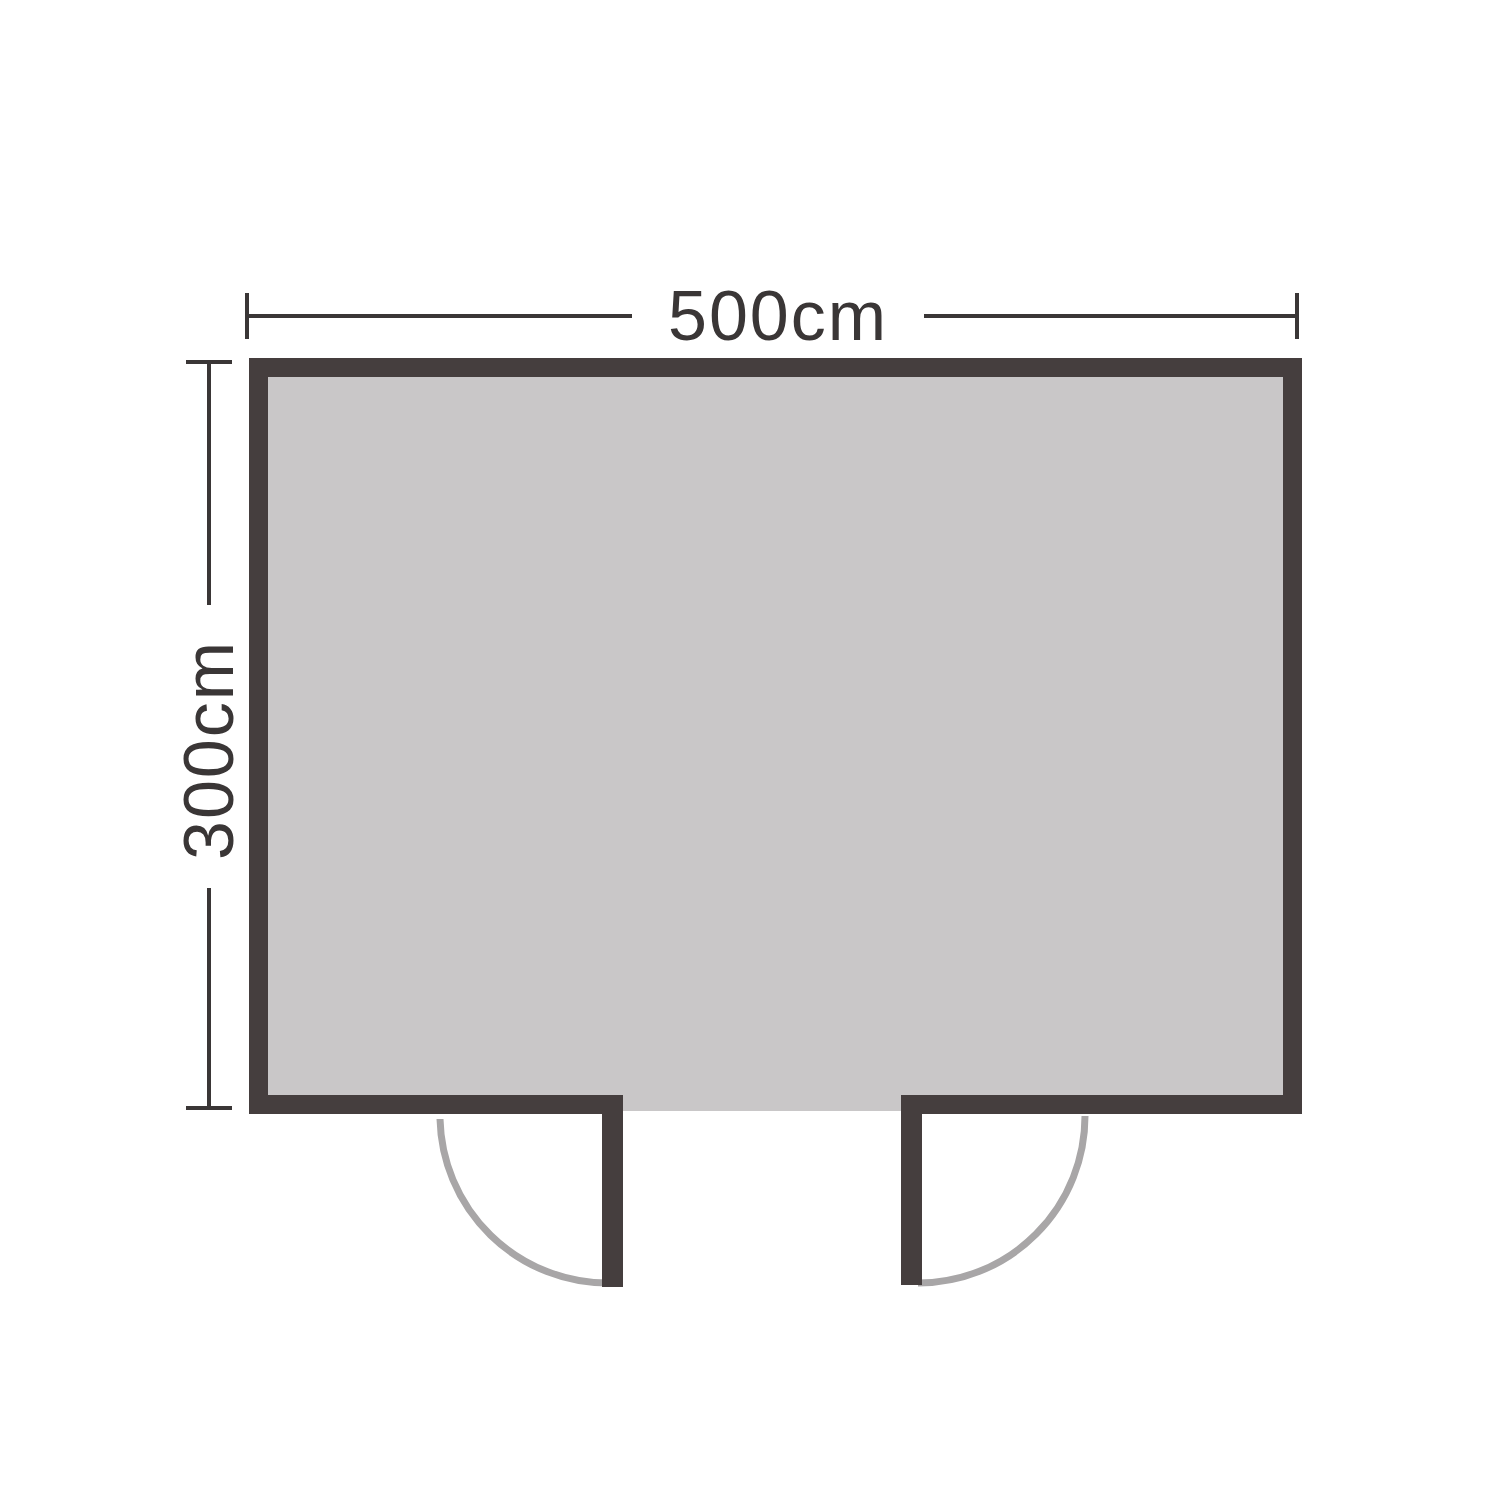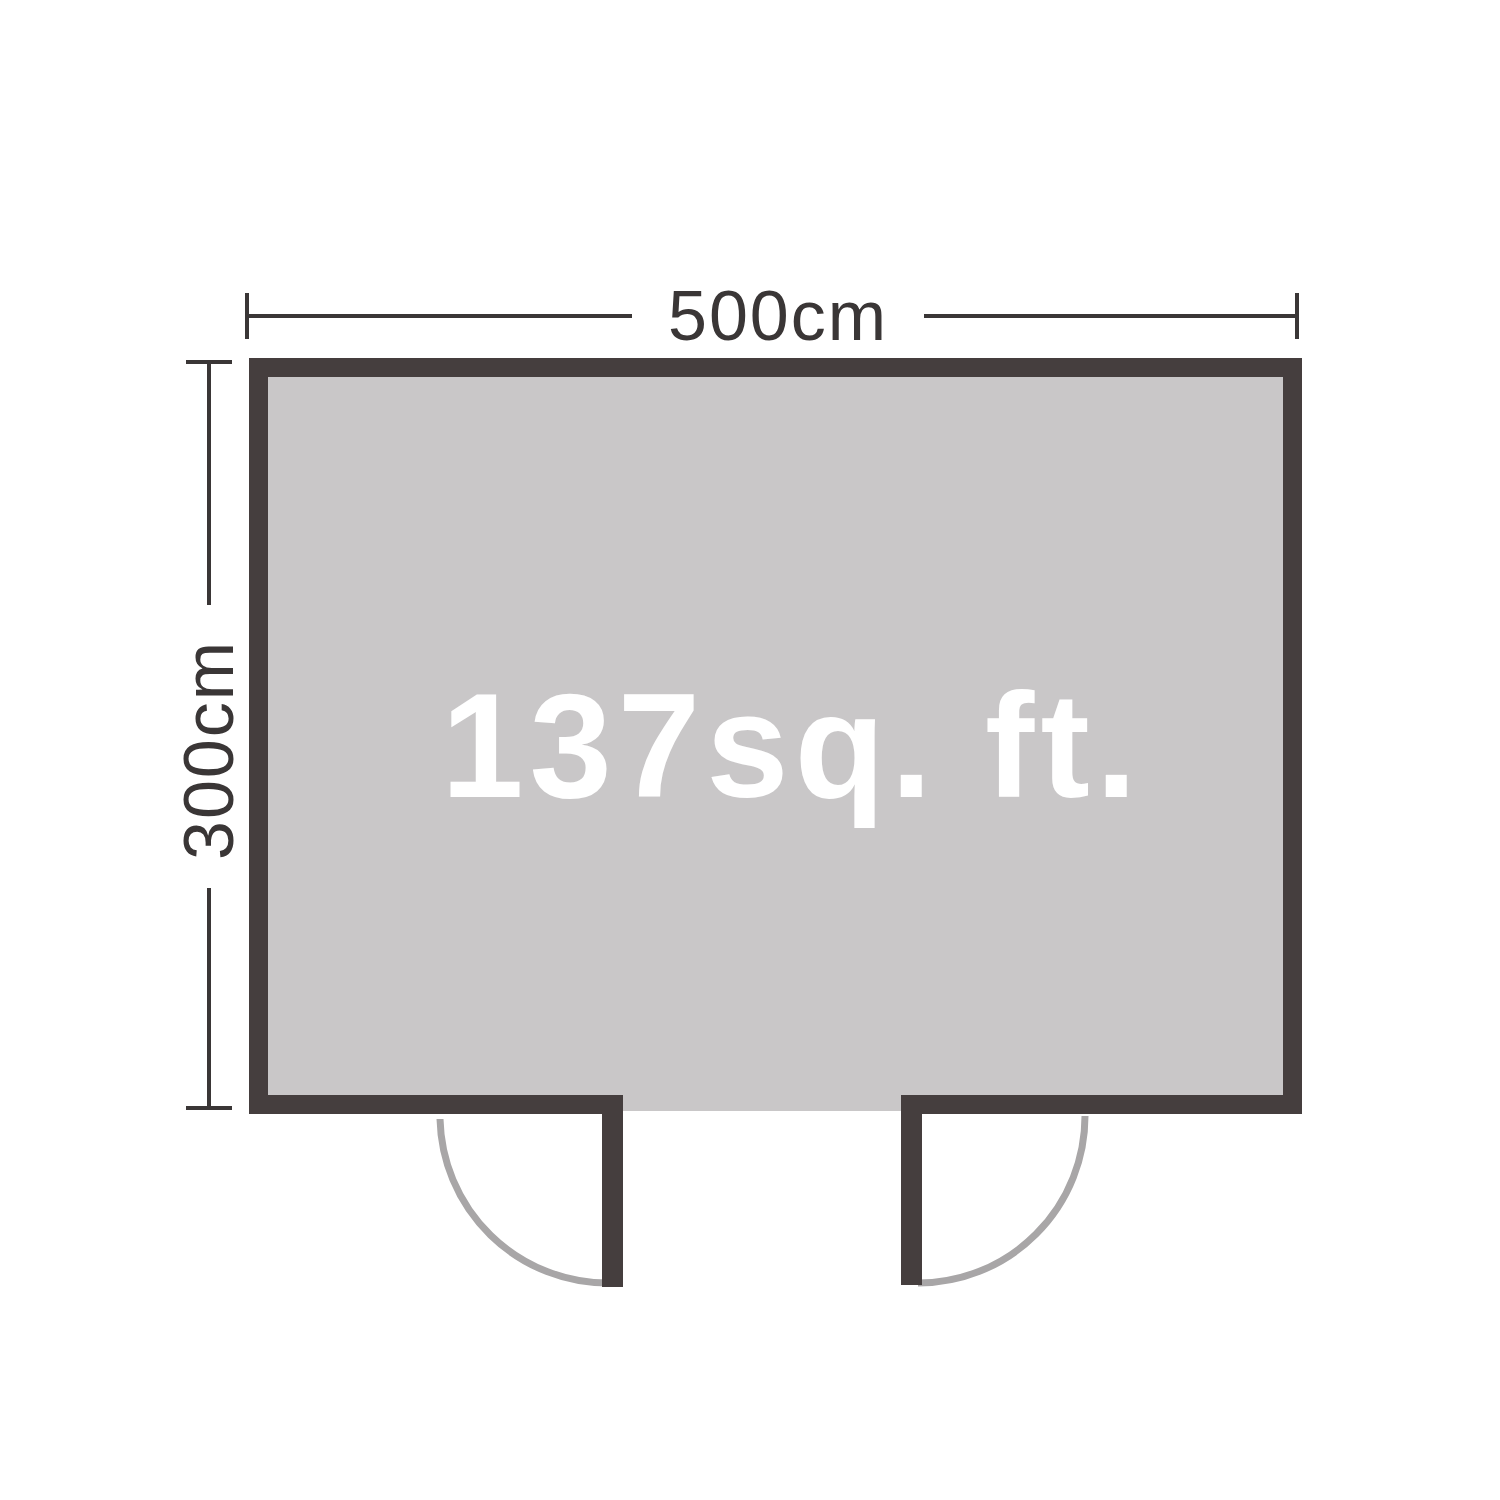--- a/index.html
+++ b/index.html
@@ -90,15 +90,14 @@
     <path class="dim" d="M 209 362 V 605"></path>
     <path class="dim" d="M 209 888 V 1108"></path>
     <path class="dim" d="M 186 362 H 232"></path>
     <path class="dim" d="M 186 1108 H 232"></path>
   </svg>
 
   <div class="dim-label dim-label--width">500cm</div>
 
   <div class="dim-label dim-label--depth">300cm</div>
 
-  <div class="area-label">137sq. ft.</div>
 
 </div>
 
 </body></html>

